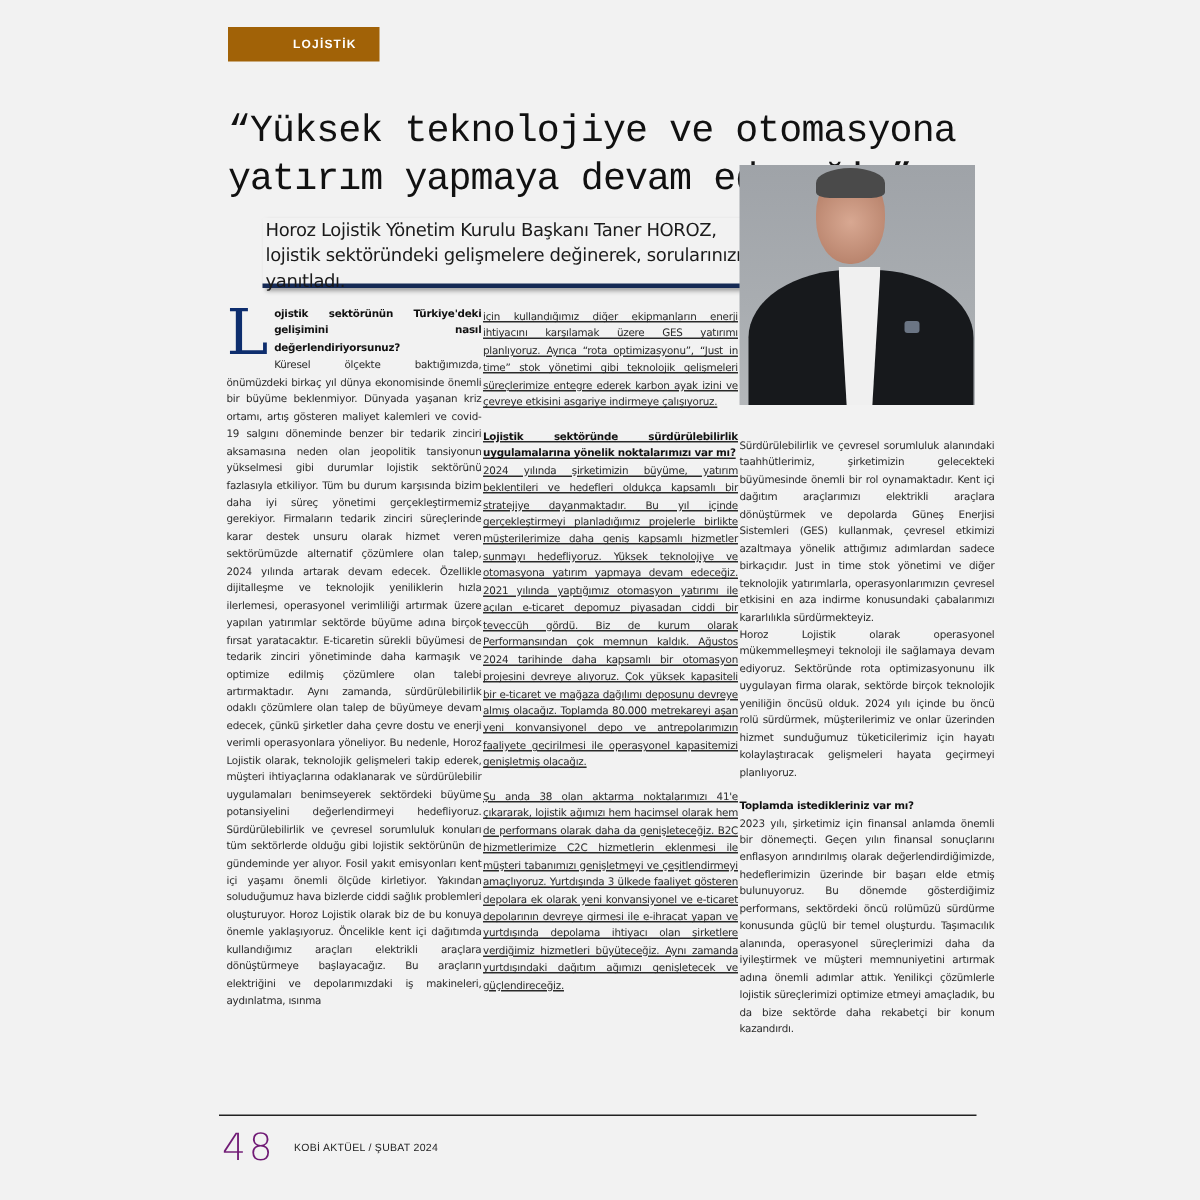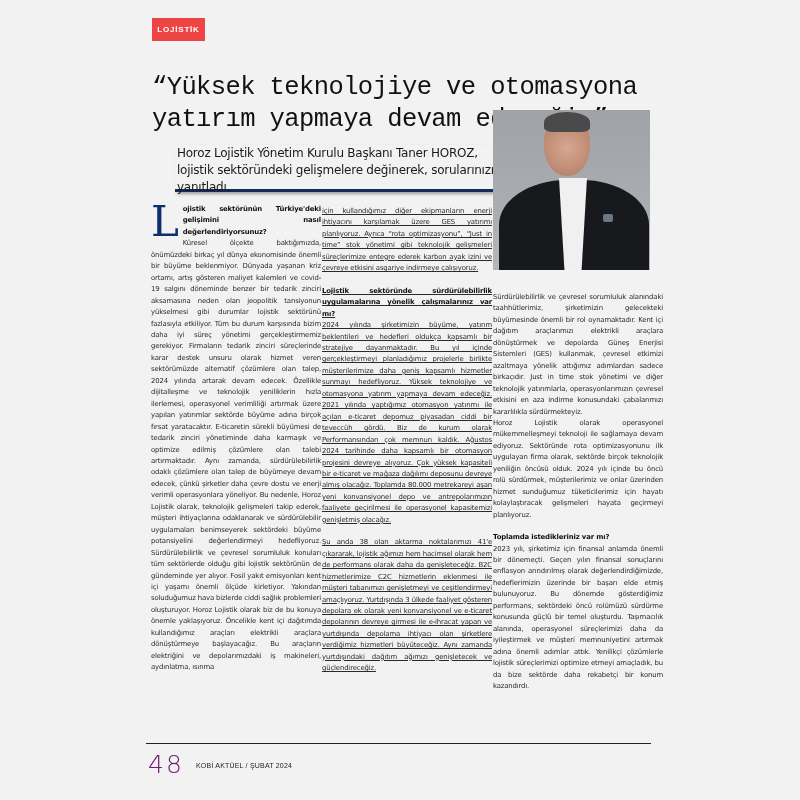--- a/index.html
+++ b/index.html
@@ -5,25 +5,25 @@
   html, body { margin: 0; padding: 0; }
   body {
     width: 800px; height: 800px; overflow: hidden;
     background: #f2f2f2;
     font-family: "Liberation Sans", sans-serif;
     color: #1a1a1a;
     position: relative;
   }
   .tag {
     position: absolute; left: 152px; top: 18px;
-    width: 53px; height: 23px;
-    background: #ef4444;
+    width: 73px; height: 23px;
+    background: #a16207;
     color: #ffffff;
     font-size: 8px; font-weight: bold; letter-spacing: 0.8px;
-    display: flex; align-items: center; justify-content: center;
+    display: flex; align-items: center; justify-content: center; padding-left: 28px;
   }
   .title {
     position: absolute; left: 152px; top: 72px; width: 540px;
     font-family: Liberation Mono, monospace;
     font-size: 25.5px; line-height: 32px; font-weight: normal;
     color: #111; margin: 0; letter-spacing: -0.6px;
   }
   .intro {
     position: absolute; left: 151px; top: 145px; width: 330px; height: 44px;
     border-right: 3px solid #152a55;
@@ -112,21 +112,21 @@
 
 <div class="col col1">
   <span class="dropcap">L</span>
   <p class="q">ojistik sektörünün Türkiye'deki gelişimini nasıl değerlendiriyorsunuz?</p>
   <p>Küresel ölçekte baktığımızda, önümüzdeki birkaç yıl dünya ekonomisinde önemli bir büyüme beklenmiyor. Dünyada yaşanan kriz ortamı, artış gösteren maliyet kalemleri ve covid-19 salgını döneminde benzer bir tedarik zinciri aksamasına neden olan jeopolitik tansiyonun yükselmesi gibi durumlar lojistik sektörünü fazlasıyla etkiliyor. Tüm bu durum karşısında bizim daha iyi süreç yönetimi gerçekleştirmemiz gerekiyor. Firmaların tedarik zinciri süreçlerinde karar destek unsuru olarak hizmet veren sektörümüzde alternatif çözümlere olan talep, 2024 yılında artarak devam edecek. Özellikle dijitalleşme ve teknolojik yeniliklerin hızla ilerlemesi, operasyonel verimliliği artırmak üzere yapılan yatırımlar sektörde büyüme adına birçok fırsat yaratacaktır. E-ticaretin sürekli büyümesi de tedarik zinciri yönetiminde daha karmaşık ve optimize edilmiş çözümlere olan talebi artırmaktadır. Aynı zamanda, sürdürülebilirlik odaklı çözümlere olan talep de büyümeye devam edecek, çünkü şirketler daha çevre dostu ve enerji verimli operasyonlara yöneliyor. Bu nedenle, Horoz Lojistik olarak, teknolojik gelişmeleri takip ederek, müşteri ihtiyaçlarına odaklanarak ve sürdürülebilir uygulamaları benimseyerek sektördeki büyüme potansiyelini değerlendirmeyi hedefliyoruz. Sürdürülebilirlik ve çevresel sorumluluk konuları tüm sektörlerde olduğu gibi lojistik sektörünün de gündeminde yer alıyor. Fosil yakıt emisyonları kent içi yaşamı önemli ölçüde kirletiyor. Yakından soluduğumuz hava bizlerde ciddi sağlık problemleri oluşturuyor. Horoz Lojistik olarak biz de bu konuya önemle yaklaşıyoruz. Öncelikle kent içi dağıtımda kullandığımız araçları elektrikli araçlara dönüştürmeye başlayacağız. Bu araçların elektriğini ve depolarımızdaki iş makineleri, aydınlatma, ısınma</p>
 </div>
 
 <div class="col col2">
   <p>için kullandığımız diğer ekipmanların enerji ihtiyacını karşılamak üzere GES yatırımı planlıyoruz. Ayrıca “rota optimizasyonu”, “Just in time” stok yönetimi gibi teknolojik gelişmeleri süreçlerimize entegre ederek karbon ayak izini ve çevreye etkisini asgariye indirmeye çalışıyoruz.</p>
   <div class="gap"></div>
-  <p class="q">Lojistik sektöründe sürdürülebilirlik uygulamalarına yönelik çalışmalarınız var mı?</p>
+  <p class="q">Lojistik sektöründe sürdürülebilirlik uygulamalarına yönelik noktalarımızı var mı?</p>
   <p>2024 yılında şirketimizin büyüme, yatırım beklentileri ve hedefleri oldukça kapsamlı bir stratejiye dayanmaktadır. Bu yıl içinde gerçekleştirmeyi planladığımız projelerle birlikte müşterilerimize daha geniş kapsamlı hizmetler sunmayı hedefliyoruz. Yüksek teknolojiye ve otomasyona yatırım yapmaya devam edeceğiz. 2021 yılında yaptığımız otomasyon yatırımı ile açılan e-ticaret depomuz piyasadan ciddi bir teveccüh gördü. Biz de kurum olarak Performansından çok memnun kaldık. Ağustos 2024 tarihinde daha kapsamlı bir otomasyon projesini devreye alıyoruz. Çok yüksek kapasiteli bir e-ticaret ve mağaza dağılımı deposunu devreye almış olacağız. Toplamda 80.000 metrekareyi aşan yeni konvansiyonel depo ve antrepolarımızın faaliyete geçirilmesi ile operasyonel kapasitemizi genişletmiş olacağız.</p>
   <div class="gap"></div>
   <p>Şu anda 38 olan aktarma noktalarımızı 41'e çıkararak, lojistik ağımızı hem hacimsel olarak hem de performans olarak daha da genişleteceğiz. B2C hizmetlerimize C2C hizmetlerin eklenmesi ile müşteri tabanımızı genişletmeyi ve çeşitlendirmeyi amaçlıyoruz. Yurtdışında 3 ülkede faaliyet gösteren depolara ek olarak yeni konvansiyonel ve e-ticaret depolarının devreye girmesi ile e-ihracat yapan ve yurtdışında depolama ihtiyacı olan şirketlere verdiğimiz hizmetleri büyüteceğiz. Aynı zamanda yurtdışındaki dağıtım ağımızı genişletecek ve güçlendireceğiz.</p>
 </div>
 
 <div class="col col3">
   <p>Sürdürülebilirlik ve çevresel sorumluluk alanındaki taahhütlerimiz, şirketimizin gelecekteki büyümesinde önemli bir rol oynamaktadır. Kent içi dağıtım araçlarımızı elektrikli araçlara dönüştürmek ve depolarda Güneş Enerjisi Sistemleri (GES) kullanmak, çevresel etkimizi azaltmaya yönelik attığımız adımlardan sadece birkaçıdır. Just in time stok yönetimi ve diğer teknolojik yatırımlarla, operasyonlarımızın çevresel etkisini en aza indirme konusundaki çabalarımızı kararlılıkla sürdürmekteyiz.</p>
   <p>Horoz Lojistik olarak operasyonel mükemmelleşmeyi teknoloji ile sağlamaya devam ediyoruz. Sektöründe rota optimizasyonunu ilk uygulayan firma olarak, sektörde birçok teknolojik yeniliğin öncüsü olduk. 2024 yılı içinde bu öncü rolü sürdürmek, müşterilerimiz ve onlar üzerinden hizmet sunduğumuz tüketicilerimiz için hayatı kolaylaştıracak gelişmeleri hayata geçirmeyi planlıyoruz.</p>
   <div class="gap"></div>
   <p class="q">Toplamda istedikleriniz var mı?</p>

